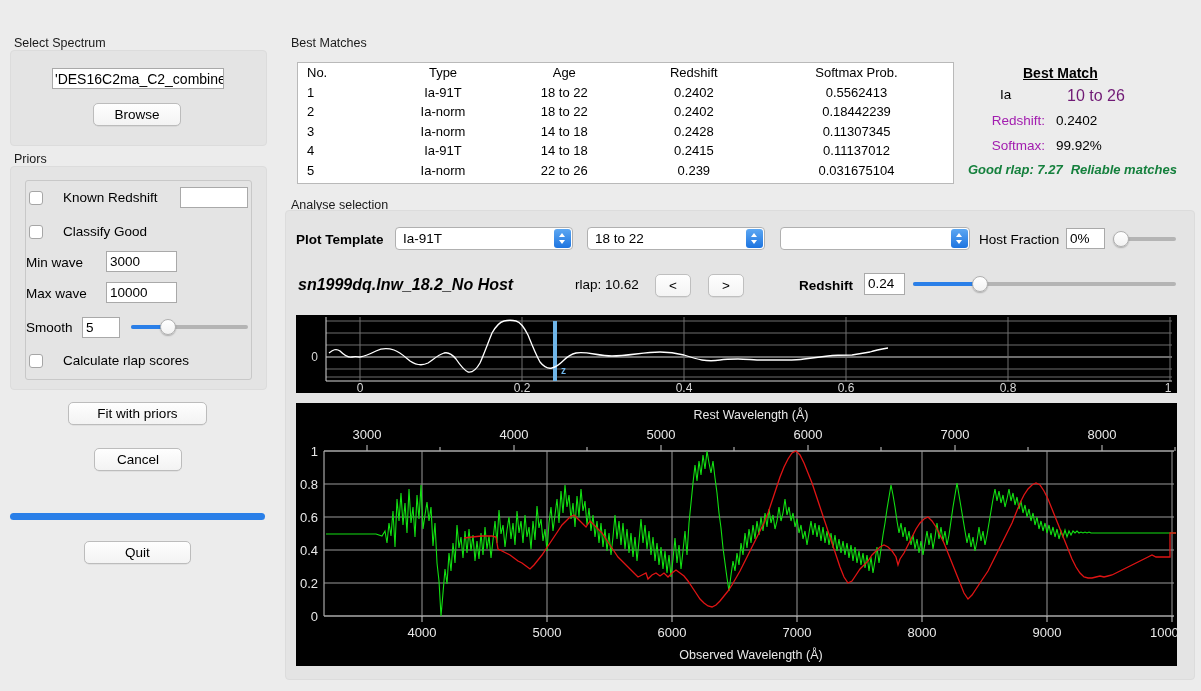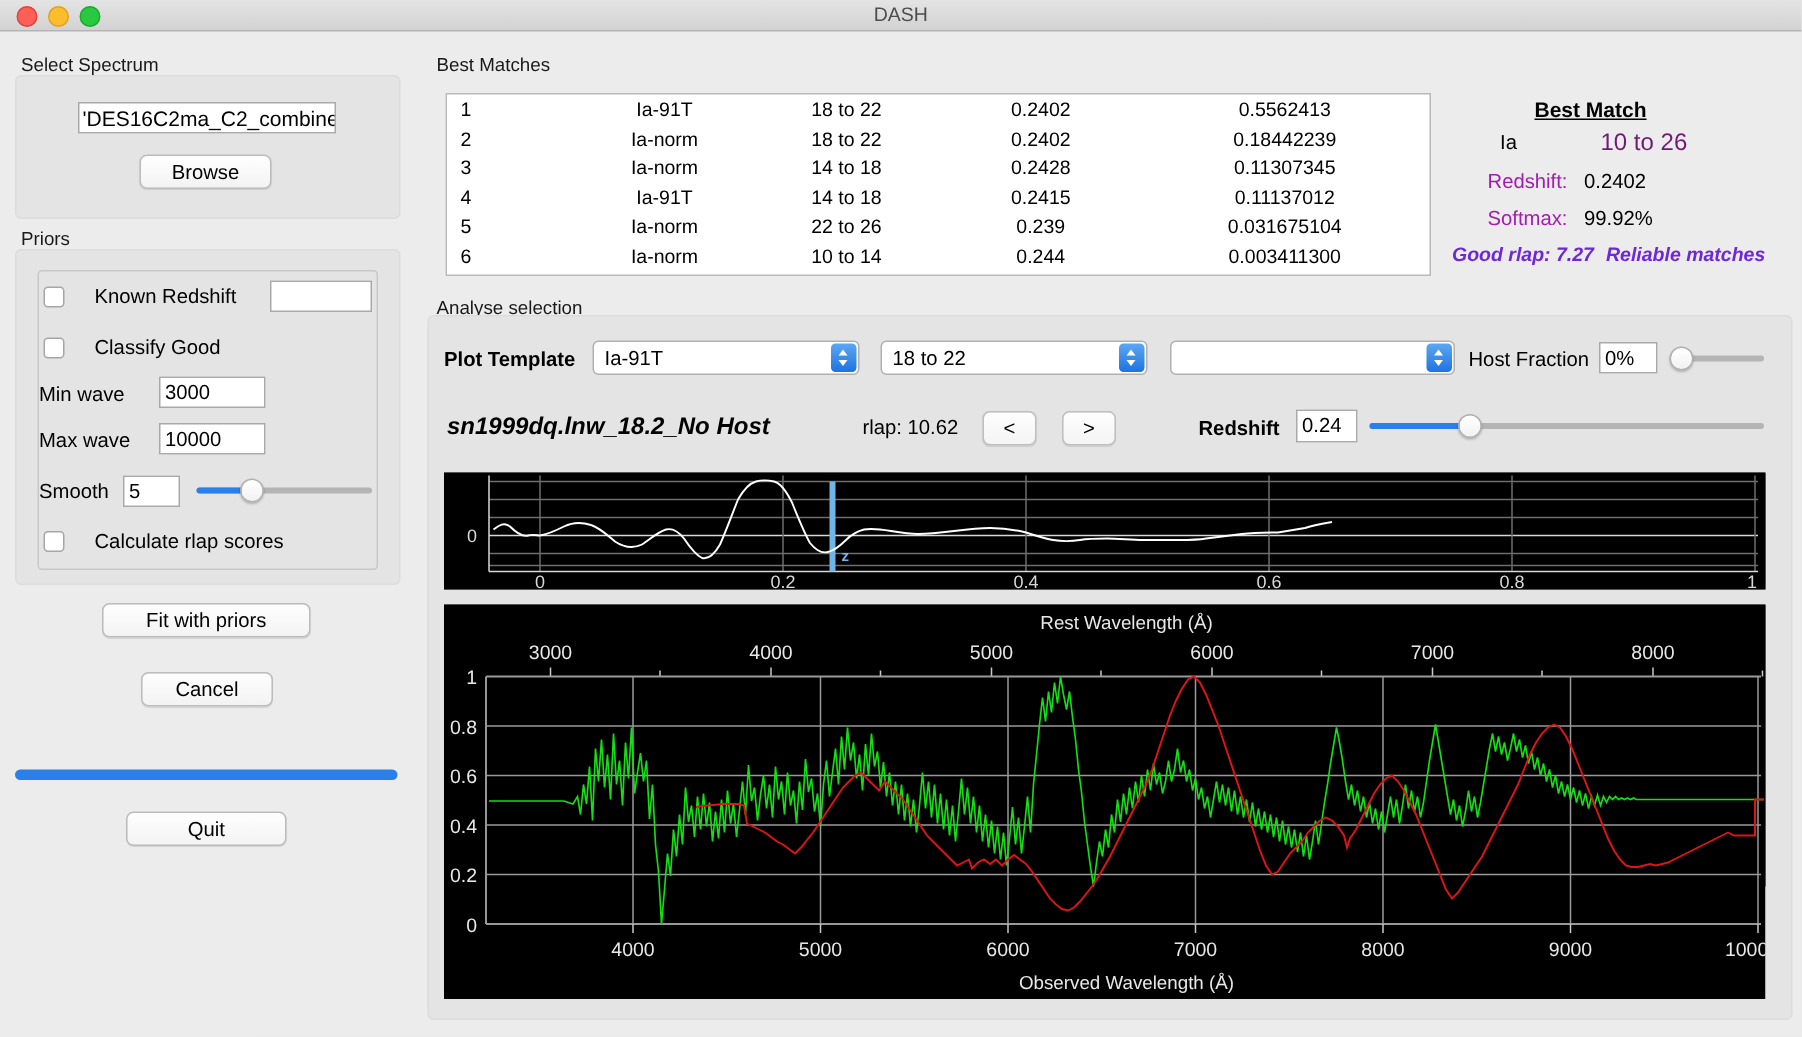--- a/index.html
+++ b/index.html
@@ -119,21 +119,21 @@
   
   .bm-title{
     position:absolute;left:1023px;top:65px;font-size:14px;font-weight:bold;
     text-decoration:underline;color:#000;
   }
   .bm-type{position:absolute;left:1000px;top:87px;font-size:13.5px;color:#000;}
   .bm-age{position:absolute;left:1067px;top:87px;font-size:16px;color:#701a75;}
   .bm-lbl{position:absolute;font-size:13.5px;font-weight:normal;color:#a21caf;text-align:right;}
   .bm-val{position:absolute;font-size:13.5px;color:#000;}
   .bm-rlap{
-    position:absolute;left:968px;top:162px;font-size:13px;color:#6d28d9;
+    position:absolute;left:968px;top:162px;font-size:13px;color:#15803d;
     font-style:italic;font-weight:bold;white-space:nowrap;
   }
   .bm-rlap span.sp{display:inline-block;width:8px;}
 
   
   .combo{
     position:absolute;height:23px;background:#fff;border:1px solid #b0b0b0;
     border-radius:4px;box-sizing:border-box;
   }
   .combo .val{
@@ -163,28 +163,20 @@
   
   .plot{position:absolute;background:#000;}
   svg{display:block;}
   text{font-family:"Liberation Sans",sans-serif;}
 </style>
 </head>
 <body>
 
 <div class="window">
 
-  <div class="titlebar">
-    <div class="traffic">
-      <div class="dot red"></div>
-      <div class="dot yellow"></div>
-      <div class="dot green"></div>
-    </div>
-    <div class="title-text">DASH</div>
-  </div>
 
   <div class="group-label" style="left:14px;top:36px;">Select Spectrum</div>
   <div class="group-box" style="left:10px;top:50px;width:255px;height:94px;"></div>
 
   <div class="lp-filefield">'DES16C2ma_C2_combined_</div>
   <div class="btn btn-browse">Browse</div>
 
   <div class="group-label" style="left:14px;top:152px;">Priors</div>
   <div class="group-box" style="left:10px;top:166px;width:255px;height:222px;"></div>
   <div class="inner-box" style="left:25px;top:180px;width:225px;height:198px;"></div>
@@ -222,20 +214,27 @@
   <div class="btn btn-fit">Fit with priors</div>
   <div class="btn btn-cancel">Cancel</div>
   <div class="progressbar"></div>
   <div class="btn btn-quit">Quit</div>
 
   <div class="group-label" style="left:291px;top:36px;">Best Matches</div>
 
   <div class="matches-box">
     <table class="mtable">
       <tbody>
+        <tr class="hdr">
+          <td class="c-no">No.</td>
+          <td class="c-type">Type</td>
+          <td class="c-age">Age</td>
+          <td class="c-z">Redshift</td>
+          <td class="c-sm">Softmax Prob.</td>
+        </tr>
         <tr>
           <td class="c-no">1</td>
           <td class="c-type">Ia-91T</td>
           <td class="c-age">18 to 22</td>
           <td class="c-z">0.2402</td>
           <td class="c-sm">0.5562413</td>
         </tr>
         <tr>
           <td class="c-no">2</td>
           <td class="c-type">Ia-norm</td>

